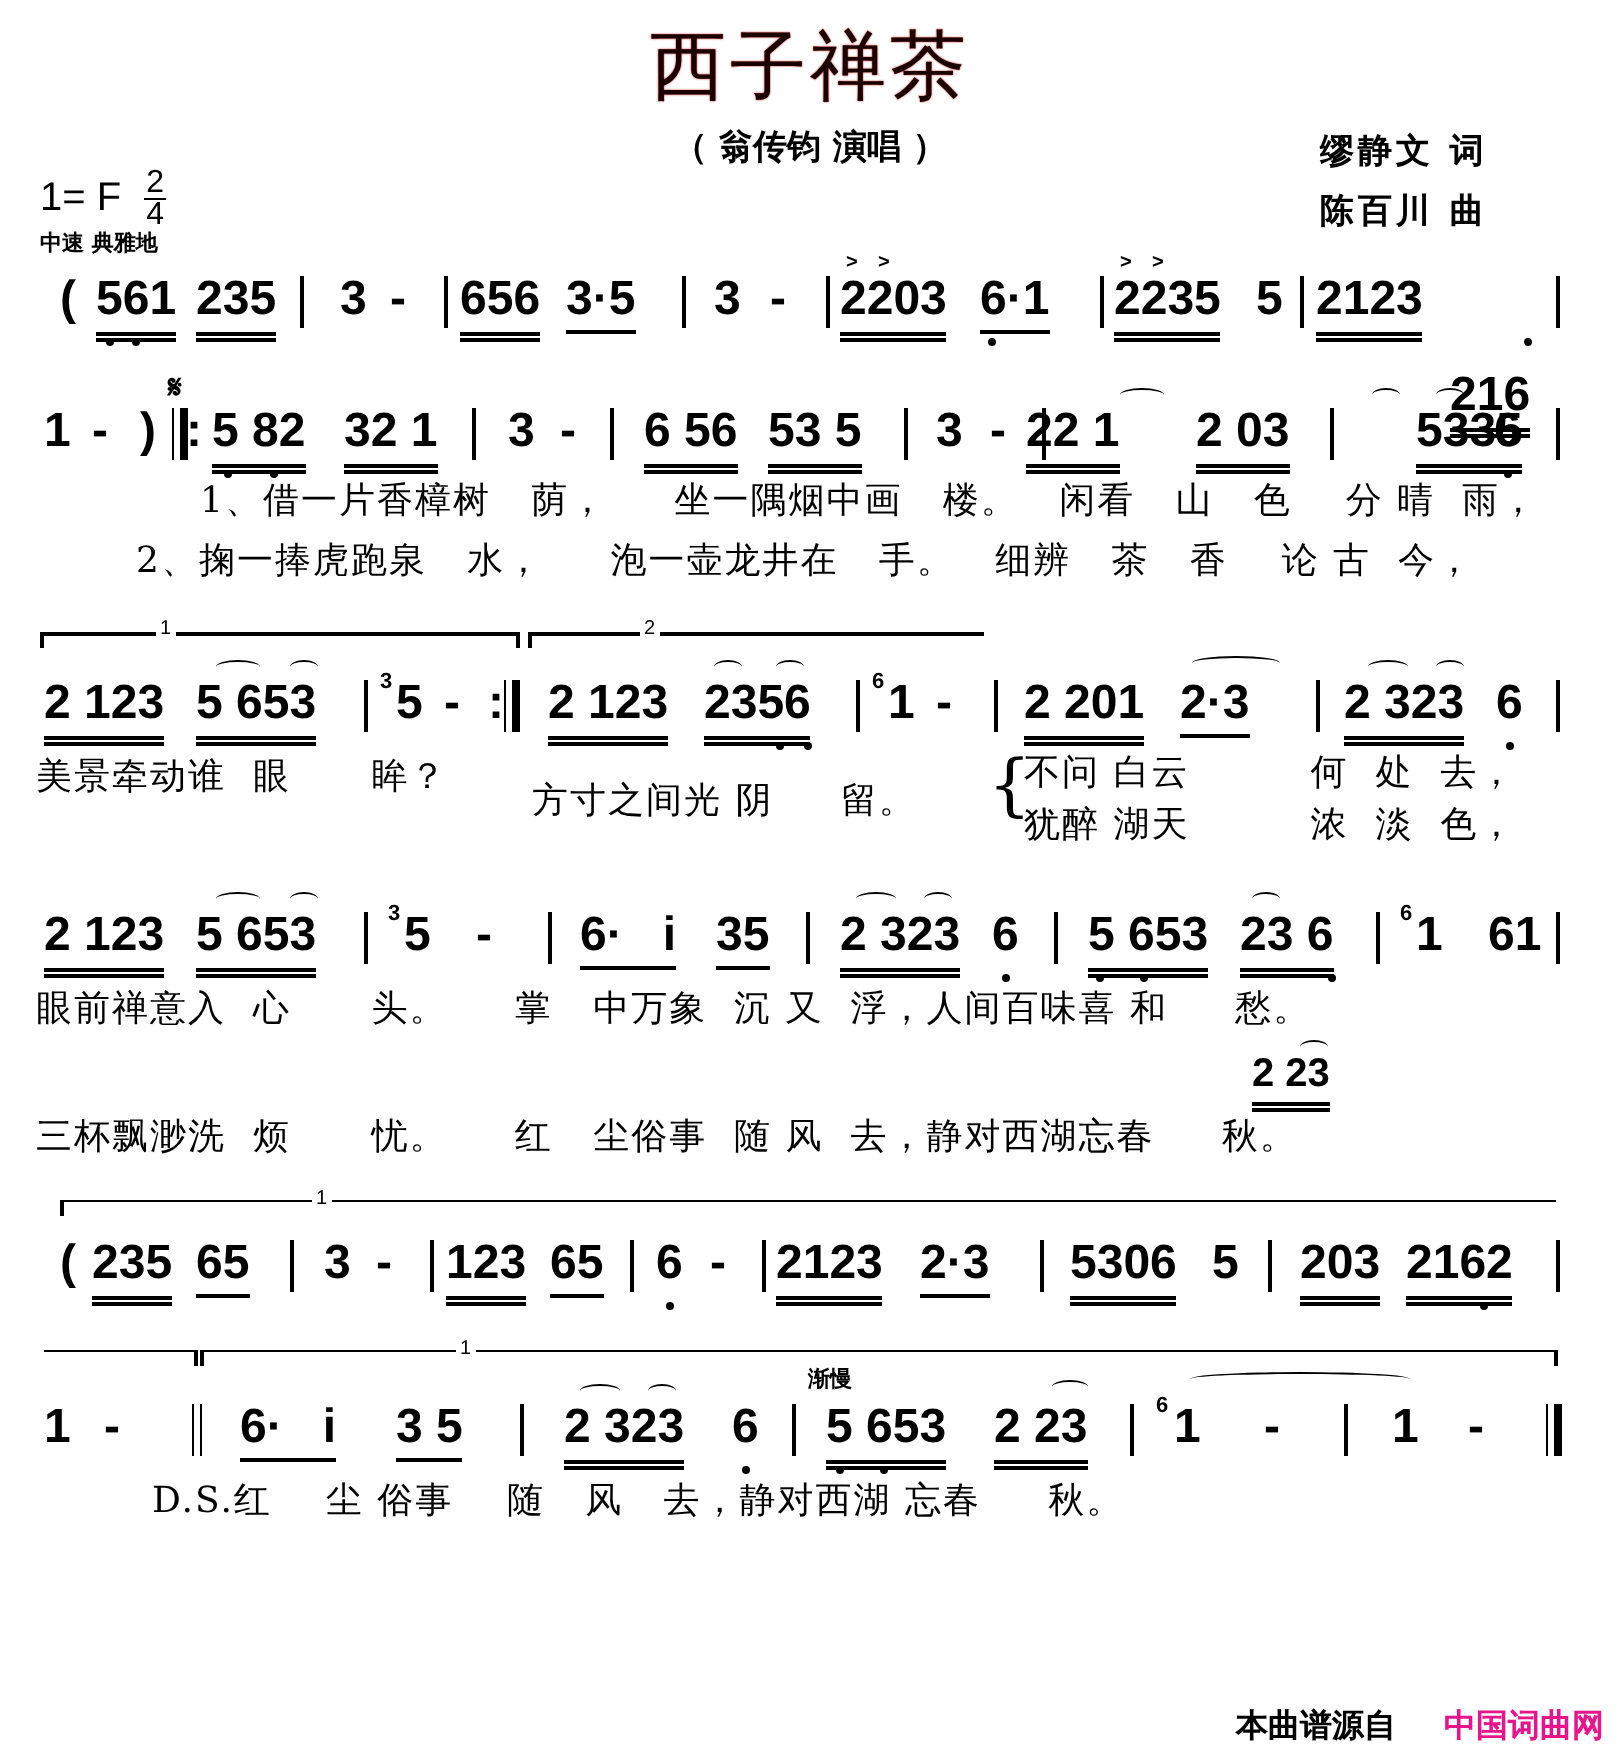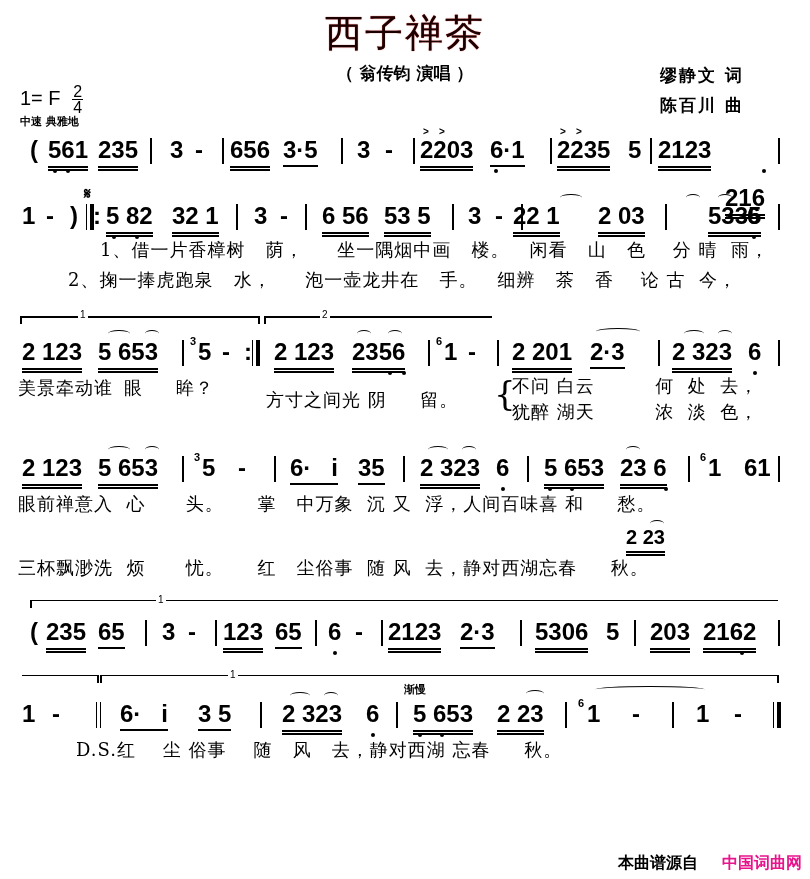--- a/index.html
+++ b/index.html
@@ -155,21 +155,21 @@
   <span class="slur" style="left:596px; top:-10px; width:44px;"></span>
   <span class="tok u1" style="left:590px;">2·3</span>
   <span class="bar" style="left:658px;"></span>
   <span class="slur" style="left:684px; top:-8px; width:20px;"></span>
   <span class="slur" style="left:718px; top:-8px; width:14px;"></span>
   <span class="tok u2" style="left:672px;">2 323</span>
   <span class="tok" style="left:748px;">6</span>
   <span class="dot-below" style="left:753px; top:33px;"></span>
   <span class="bar" style="left:778px;"></span>
 </div>
-<div class="lyr" style="left:18px; top:376px;font-family:Liberation Serif, serif;">
+<div class="lyr" style="left:18px; top:376px;">
   <span>美景牵动谁</span>&nbsp;&nbsp;<span>眼</span>&nbsp;&nbsp;&nbsp;&nbsp;&nbsp;&nbsp;<span>眸？</span>
 </div>
 <div class="lyr" style="left:266px; top:388px;">
   <span>方寸之间光</span>&nbsp;<span>阴</span>&nbsp;&nbsp;&nbsp;&nbsp;&nbsp;<span>留。</span>
 </div>
 <div class="abs" style="left:494px; top:373px; font-size:34px; font-family:'DejaVu Serif',serif; line-height:40px;">{</div>
 <div class="lyr" style="left:512px; top:374px;">
   <span>不问</span>&nbsp;<span>白云</span>&nbsp;&nbsp;&nbsp;&nbsp;&nbsp;&nbsp;&nbsp;&nbsp;&nbsp;<span>何</span>&nbsp;&nbsp;<span>处</span>&nbsp;&nbsp;<span>去，</span>
 </div>
 <div class="lyr" style="left:512px; top:400px;">

